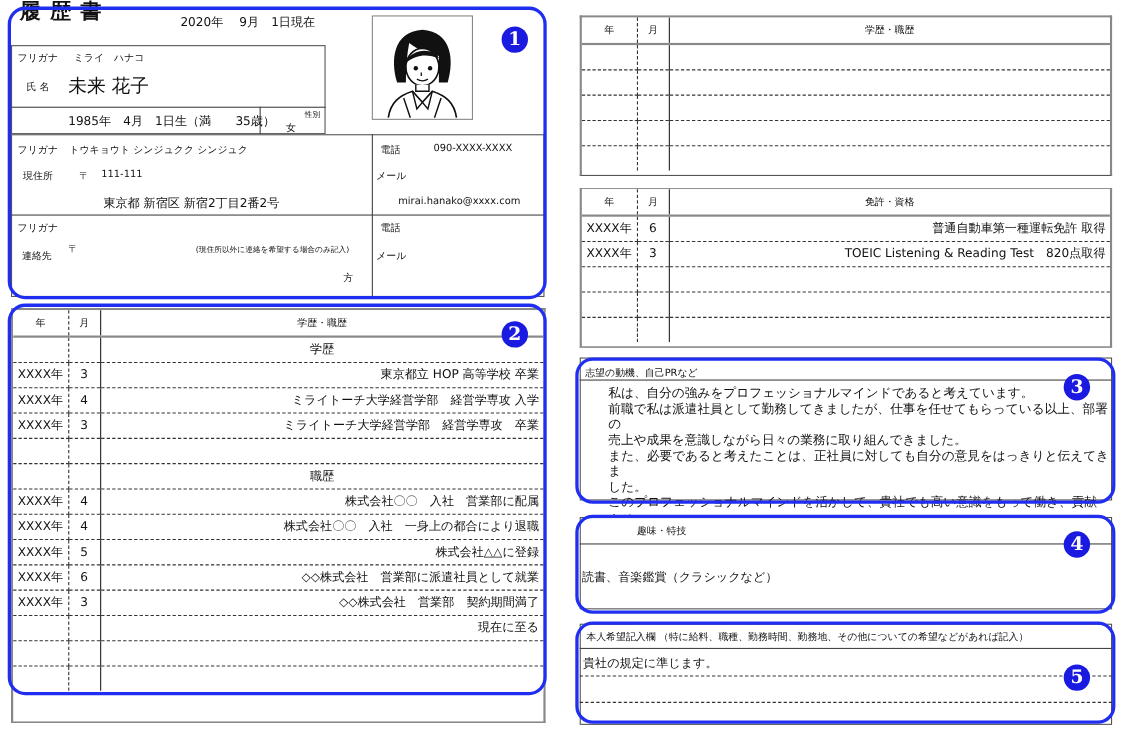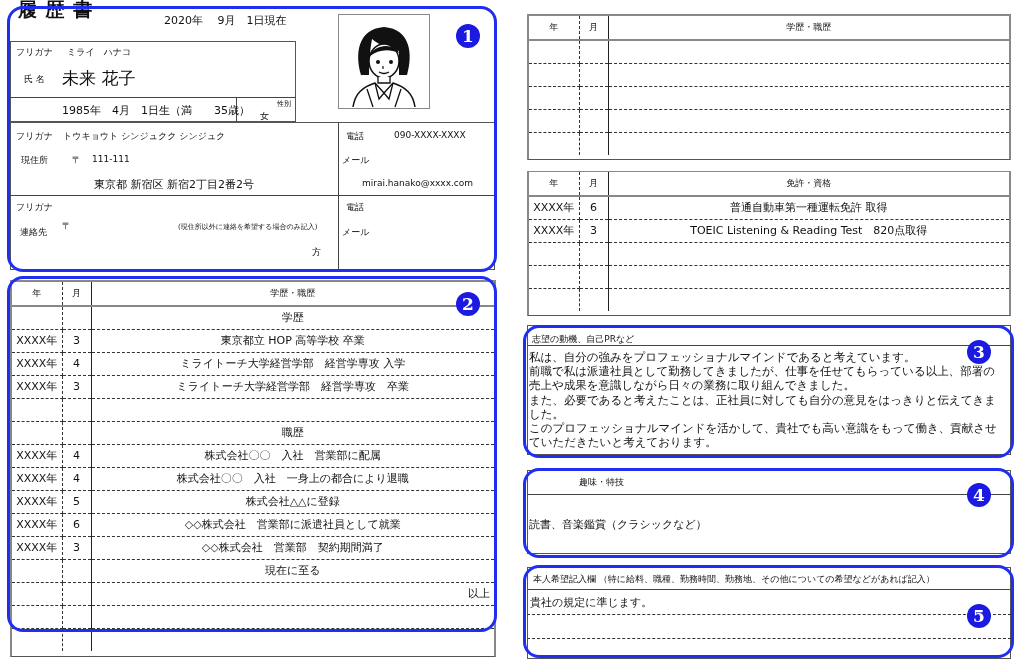--- a/index.html
+++ b/index.html
@@ -1,40 +1,40 @@
 <!DOCTYPE html>
 <html><head>
   <meta charset="utf-8">
   <style>
     * { box-sizing: border-box; margin: 0; padding: 0; }
     html, body { width: 1024px; height: 664px; background: #ffffff; overflow: hidden; }
     body { position: relative; font-family: "DejaVu Sans", "Liberation Sans", sans-serif; color: #111; }
 
-    .abs { position: absolute; }
+    .abs { position: absolute; padding-left: 24px; }
     .hl { position: absolute; border: 3px solid #1f2ef0; border-radius: 16px; pointer-events: none; z-index: 5; }
     .badge { position: absolute; width: 24px; height: 24px; border-radius: 50%; background: #1a1ae0; color: #fff; font-weight: bold; font-size: 17px; line-height: 24px; text-align: center; font-family: "DejaVu Serif", serif; z-index: 6; }
 
     .box { position: absolute; border: 1px solid #555; background: #fff; }
     .line-h { position: absolute; height: 0; border-top: 1px solid #444; }
     .line-v { position: absolute; width: 0; border-left: 1px solid #444; }
     .dot-h { position: absolute; height: 0; border-top: 1px dashed #333; }
 
     .t { position: absolute; white-space: nowrap; }
     .xs { font-size: 7px; }
     .sm { font-size: 9px; }
     .md { font-size: 11px; }
     .xl { font-size: 17px; }
 
     
     table.hist { position: absolute; border-collapse: collapse; background: #fff; }
     table.hist td, table.hist th { font-weight: normal; height: 23px; padding: 0 4px; white-space: nowrap; font-size: 11px; border-bottom: 1px dashed #333; }
     table.hist th { font-size: 9px; height: 24px; border-bottom: 2px solid #888; text-align: center; }
     table.hist .c-year { width: 50px; text-align: center; border-right: 1px dashed #333; }
     table.hist .c-month { width: 29px; text-align: center; border-right: 1px solid #222; }
-    table.hist .c-desc { text-align: center; }
+    table.hist .c-desc { text-align: right; }
     table.hist .center { text-align: center; }
     table.hist .right { text-align: right; }
     table.hist tr:last-child td { border-bottom: none; }
     .tbl-wrap { position: absolute; border: 2px solid #888; border-bottom: 1px solid #555; background: #fff; }
 
     .text-block { font-size: 11.5px; line-height: 14.2px; }
   </style>
 </head>
 <body>
 
@@ -158,25 +158,20 @@
           </tr>
       <tr>
             <td class="c-year">XXXX年</td>
             <td class="c-month">3</td>
             <td class="c-desc">◇◇株式会社　営業部　契約期間満了</td>
           </tr>
       <tr>
             <td class="c-year"></td>
             <td class="c-month"></td>
             <td class="c-desc">現在に至る</td>
-          </tr>
-      <tr>
-            <td class="c-year"></td>
-            <td class="c-month"></td>
-            <td class="c-desc right">以上</td>
           </tr>
       <tr>
             <td class="c-year"></td>
             <td class="c-month"></td>
             <td class="c-desc"></td>
           </tr>
       <tr>
             <td class="c-year"></td>
             <td class="c-month"></td>
             <td class="c-desc"></td>

